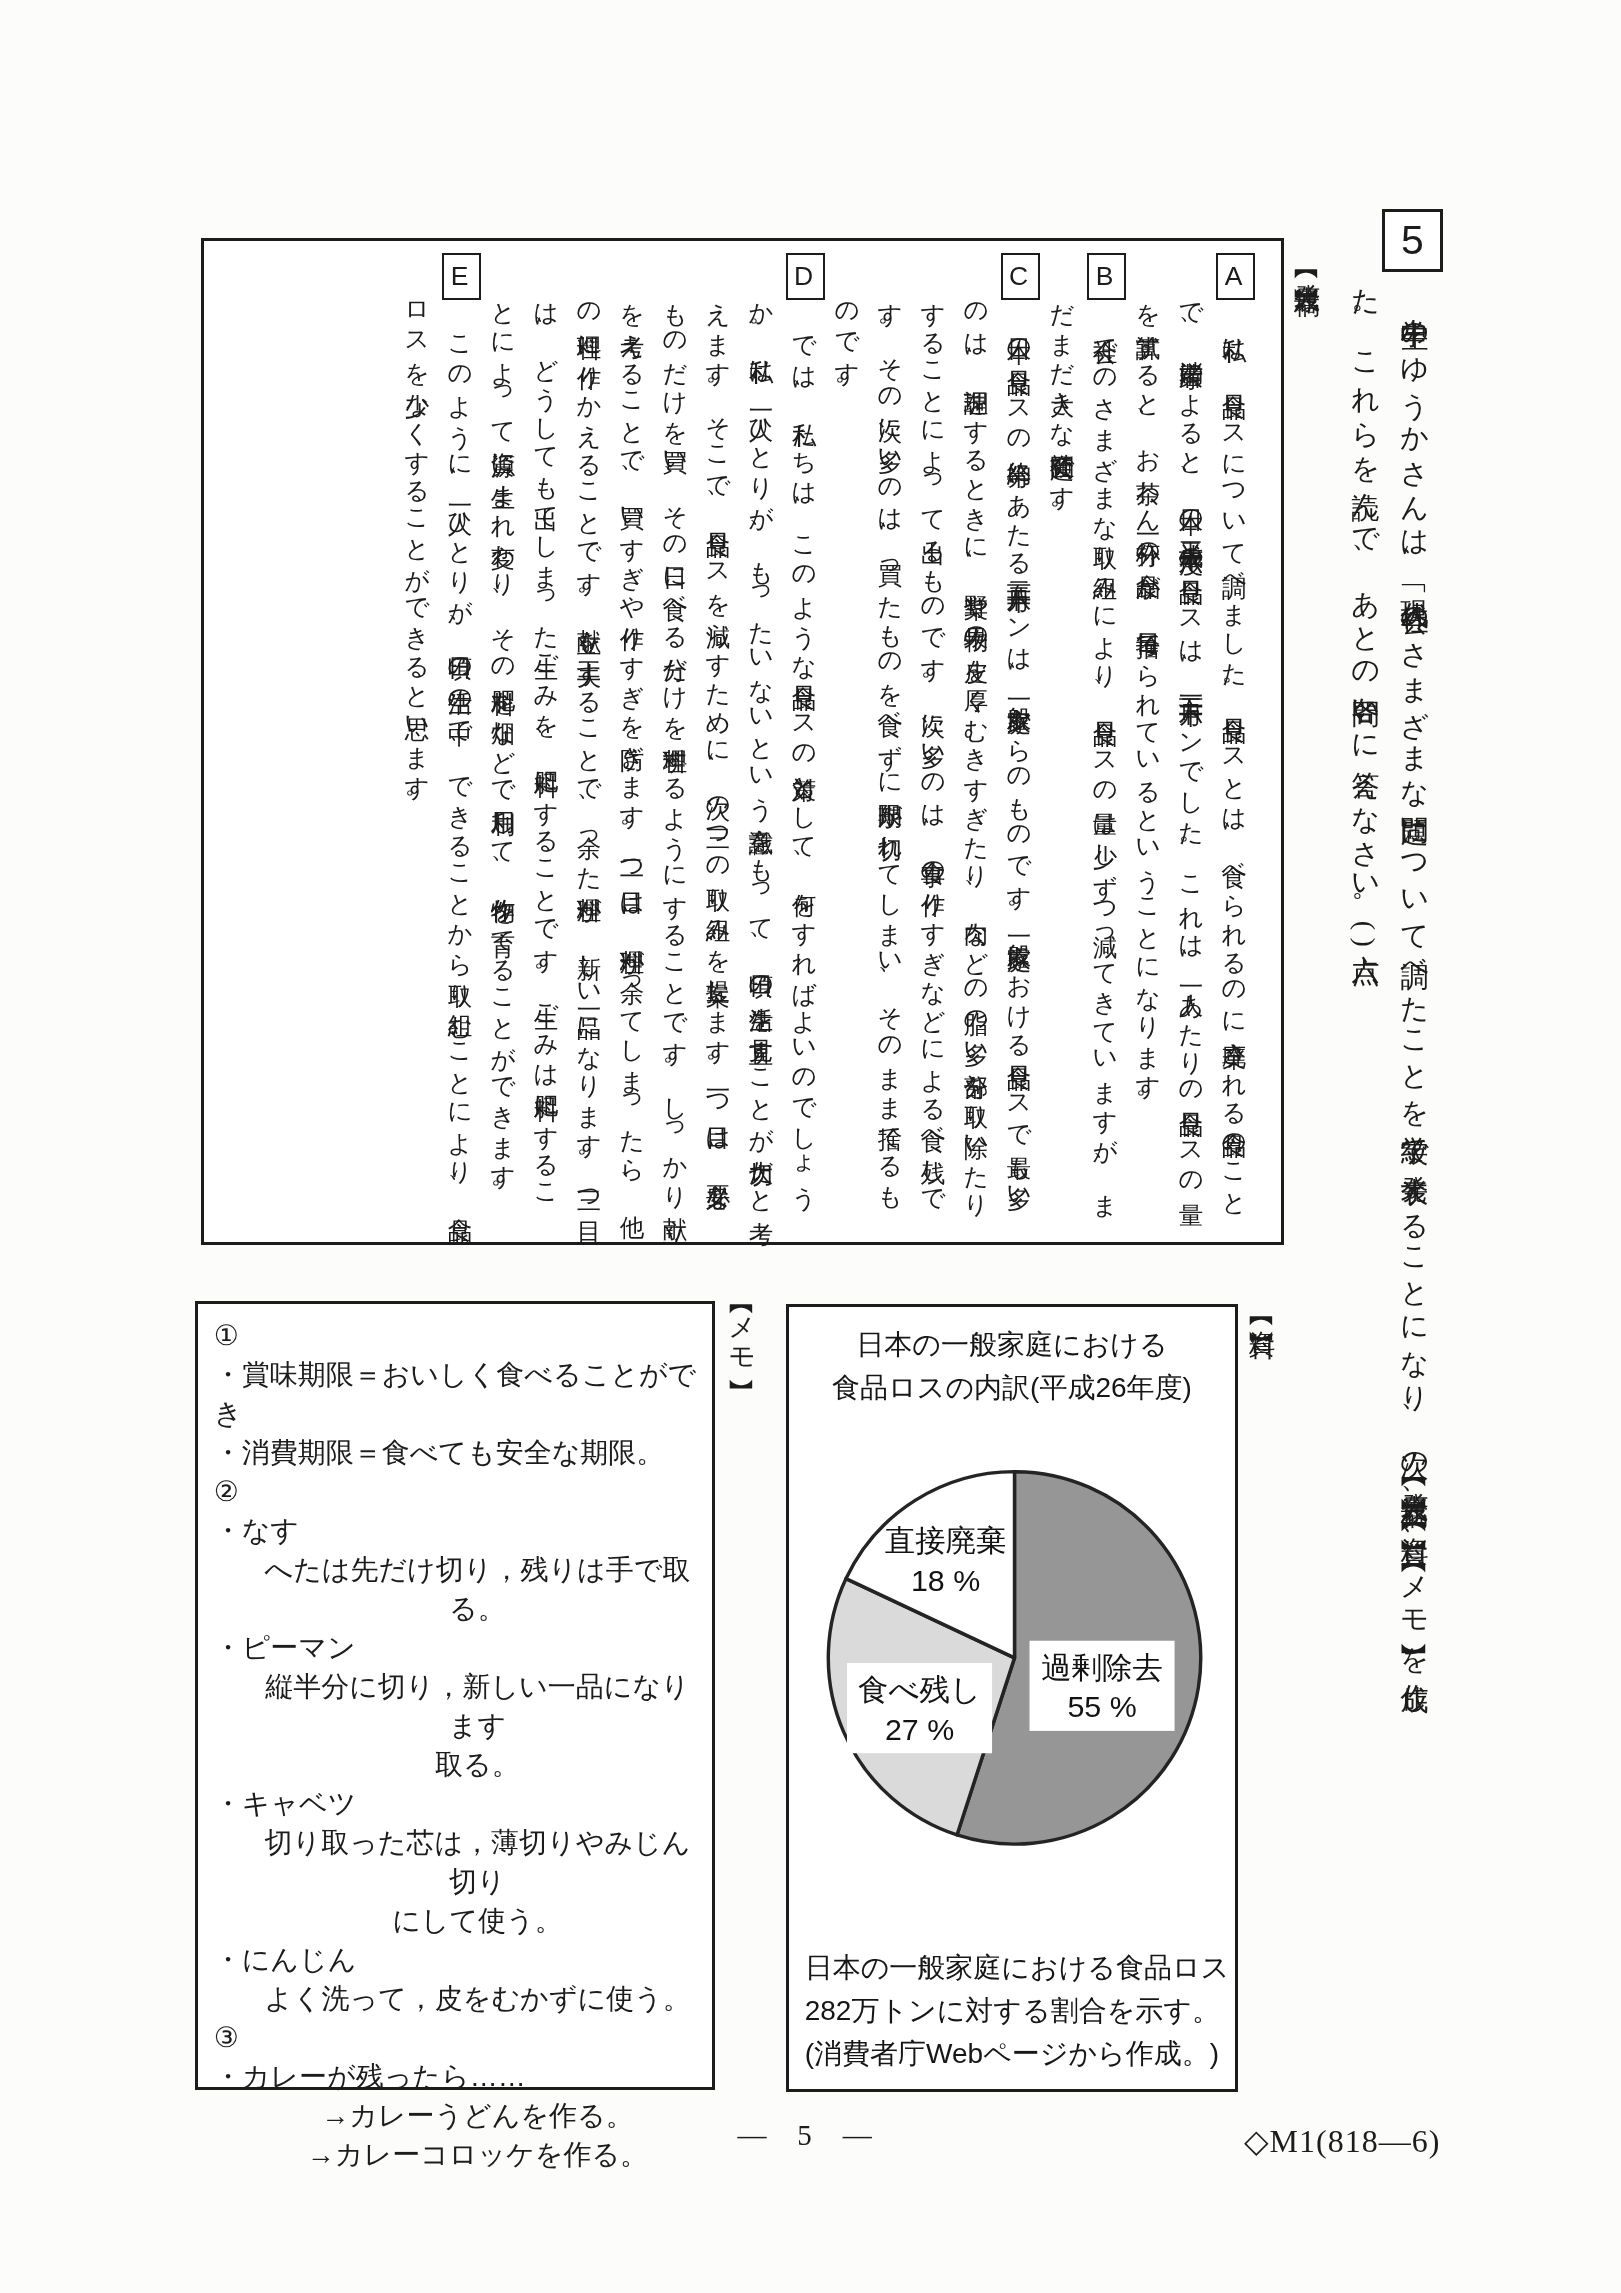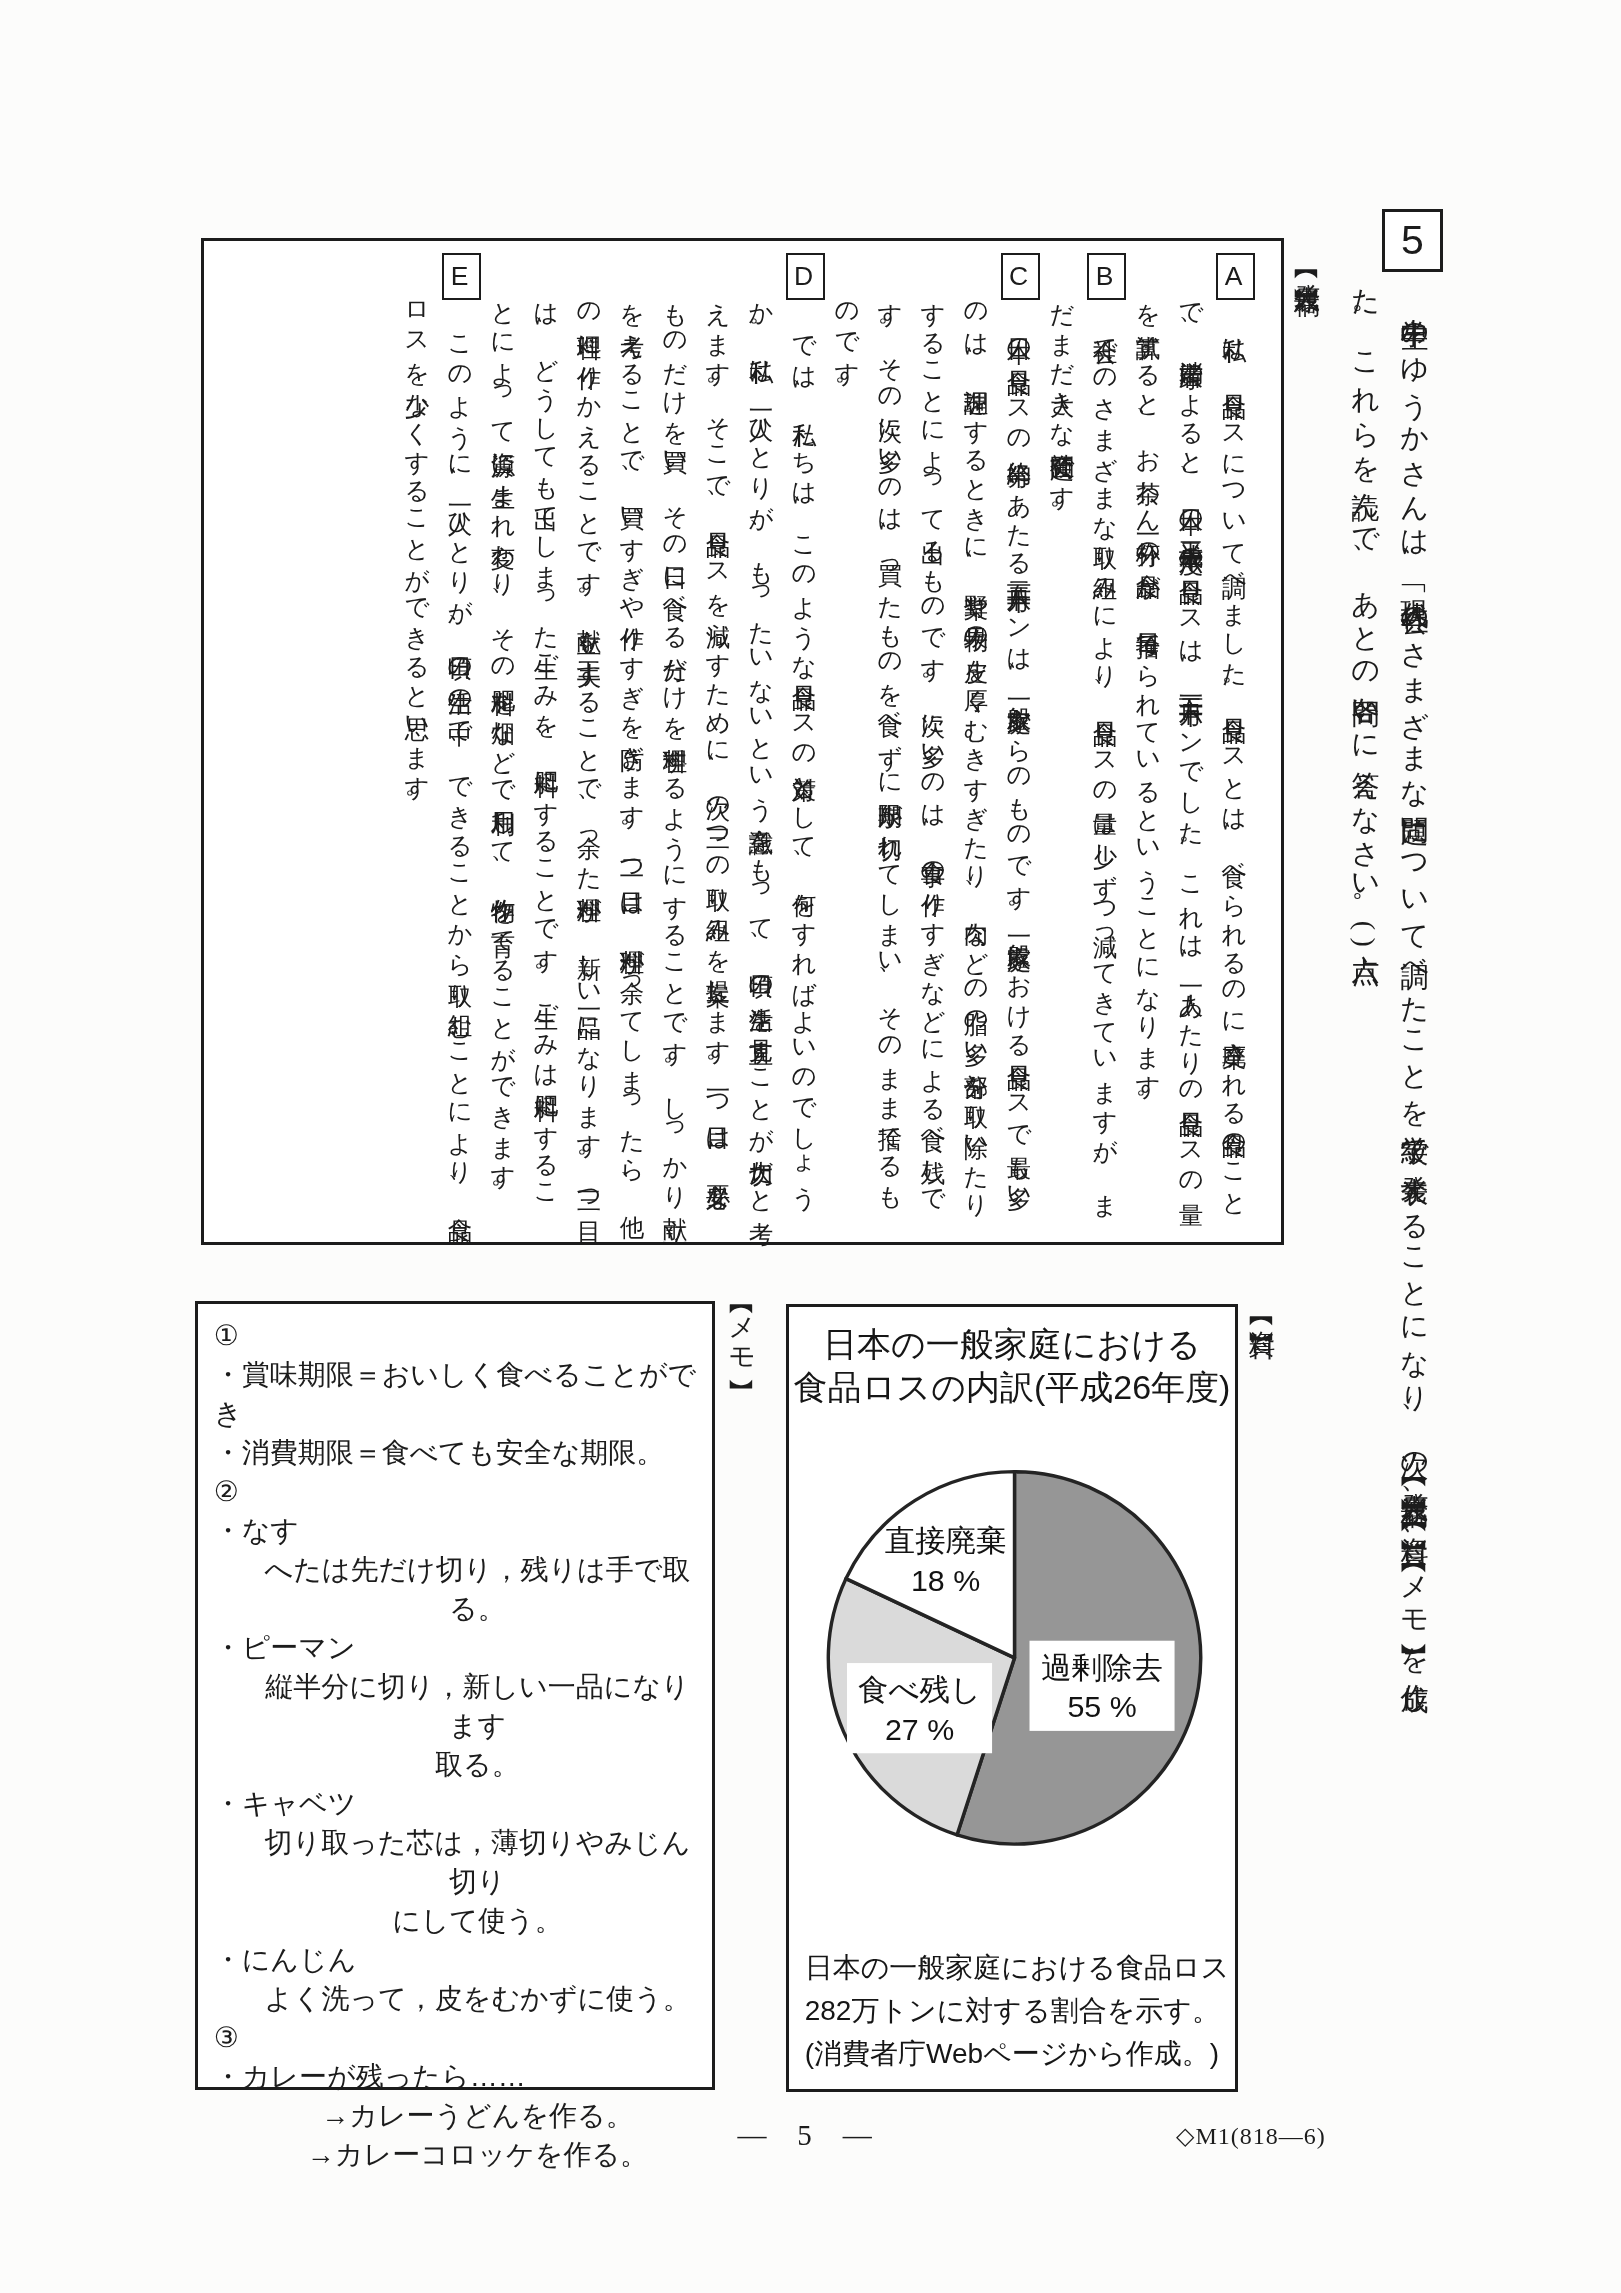--- a/index.html
+++ b/index.html
@@ -70,40 +70,40 @@
   .memo-box .cont{padding-left:39px;text-align:center;}
   .memo-box .cont2{padding-left:157px;}
   
   .shiryo-box{
     position:absolute;left:786px;top:1304px;width:452px;height:788px;
     border:3.9px solid #1c1c1c;background:#fff;box-sizing:border-box;
   }
   .shiryo-title{
     position:absolute;top:15.7px;left:0;right:0;text-align:center;
     font-family:"Liberation Sans","DejaVu Sans",sans-serif;
-    font-size:34px;line-height:43px;color:#161616;
+    font-size:28px;line-height:43px;color:#161616;
   }
   .pie-svg{position:absolute;inset:0;}
   .pie-text{
     font-family:"Liberation Sans","DejaVu Sans",sans-serif;
     font-size:31px;fill:#131313;
   }
   .shiryo-caption{
     position:absolute;left:15.7px;bottom:14px;
     font-family:"Liberation Sans","DejaVu Sans",sans-serif;
     font-size:28px;line-height:43px;color:#161616;
   }
   
   .footer-page{
     position:absolute;left:0;right:0;top:2119px;text-align:center;
     font-size:29px;letter-spacing:11.8px;
   }
   .footer-code{
-    position:absolute;left:1176px;top:2122px;
-    font-size:24px;letter-spacing:1px;
+    position:absolute;left:1244px;top:2122px;
+    font-size:32px;letter-spacing:1px;
   }
 </style>
 </head>
 <body>
 
 <div class="page">
 
   <div class="qnum-box">
     <span>5</span>
   </div>

